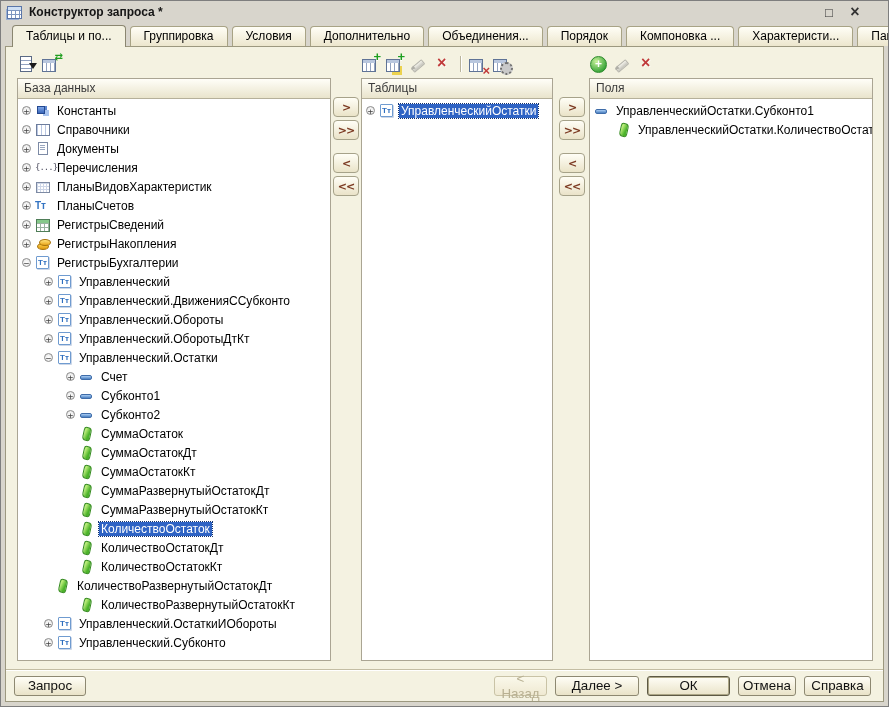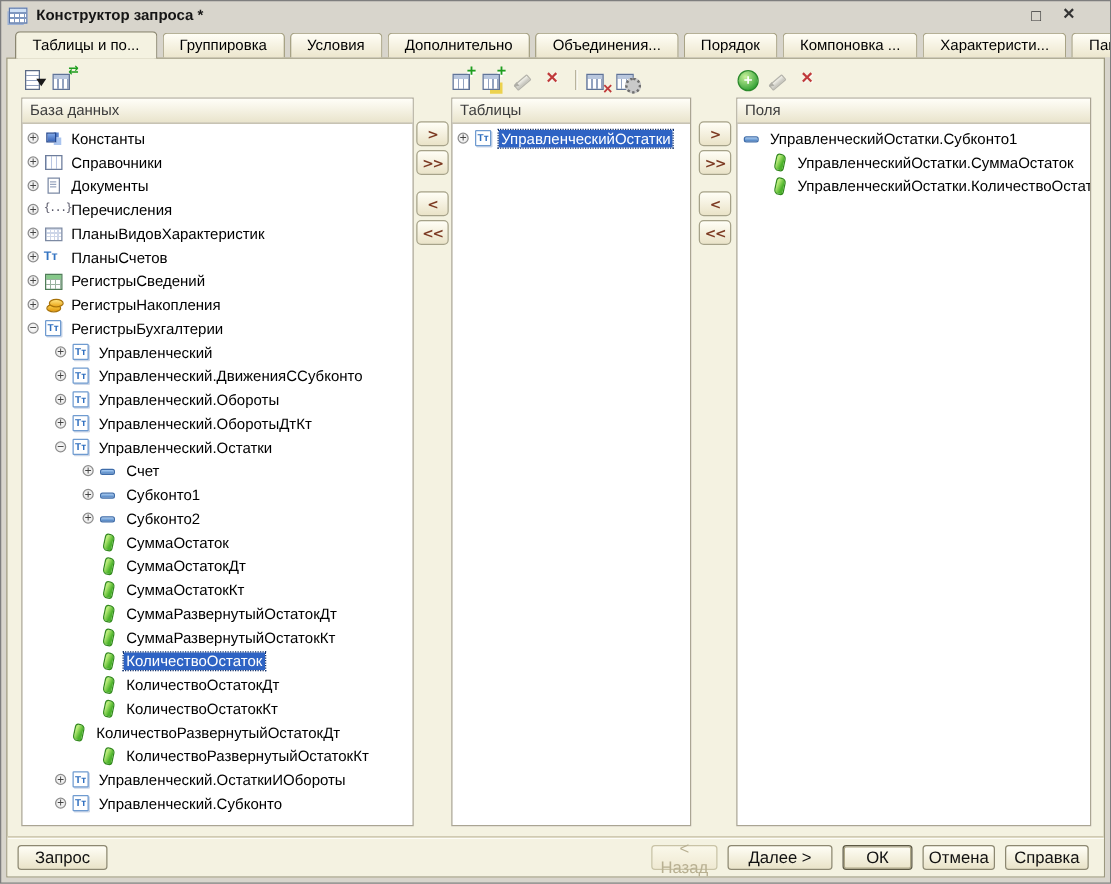--- a/index.html
+++ b/index.html
@@ -375,40 +375,36 @@
     <div class="panel" id="fl-panel">
       <div class="panel-h">Поля</div>
       <div class="list">
 
       <div class="trow" style="">
             <span class="ic ic-dimension"></span>
             <span class="lbl">УправленческийОстатки.Субконто1</span>
           </div>
           <div class="trow" style="padding-left: 26px;">
             <span class="ic ic-resource"></span>
-            <span class="lbl">УправленческийОстатки.СуммаОстаток</span>
-          </div>
-          <div class="trow" style="padding-left: 26px;">
-            <span class="ic ic-resource"></span>
             <span class="lbl">УправленческийОстатки.КоличествоОстаток</span>
           </div>
         </div>
     </div>
 
     <div class="footer">
       <button class="btn" id="query-btn">Запрос</button>
       <span class="rightbtns">
 
       <button class="btn disabled" style="width: 53px;">
             <span>&lt; Назад</span>
           </button>
           <button class="btn" style="width: 84px;">
             <span>Далее &gt;</span>
           </button>
-          <button class="btn focused" style="width: 56px; text-align: center;">
+          <button class="btn focused" style="width: 83px; text-align: center;">
             <span>ОК</span>
           </button>
           <button class="btn" style="width: 58px;">
             <span>Отмена</span>
           </button>
           <button class="btn" style="width: 67px;">
             <span>Справка</span>
           </button>
         </span>
     </div>

